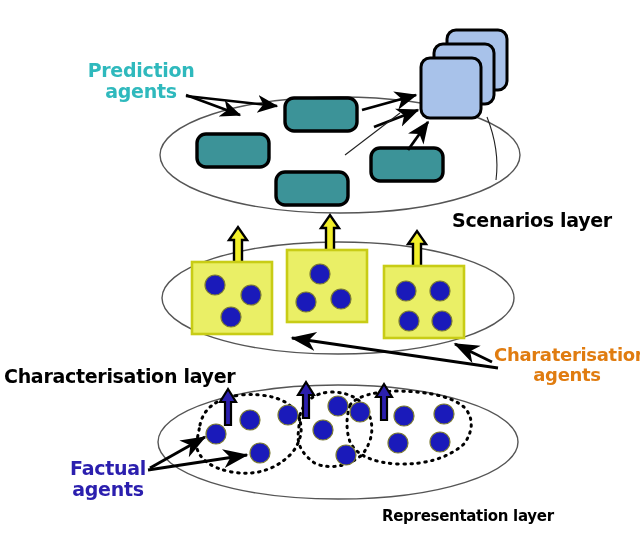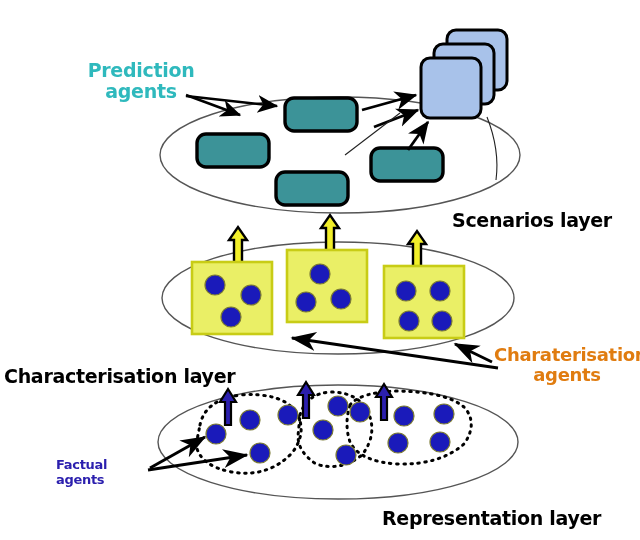--- a/index.html
+++ b/index.html
@@ -65,27 +65,28 @@
     top: 345px;
     width: 146px;
     text-align: center;
     font-size: 18px;
     color: #e07c10;
   }
   #label-factual-agents {
     left: 56px;
     top: 458px;
     width: 104px;
-    font-size: 13px;
+    text-align: center;
+    font-size: 19px;
     color: #2b1fae;
   }
   #label-representation-layer {
     left: 382px;
     top: 508px;
-    font-size: 19px;
+    font-size: 15px;
     color: #000000;
   }
 </style>
 </head>
 <body>
 
 <div id="stage">
 
   <svg id="diagram-svg" viewBox="0 0 640 540">
     <defs>

